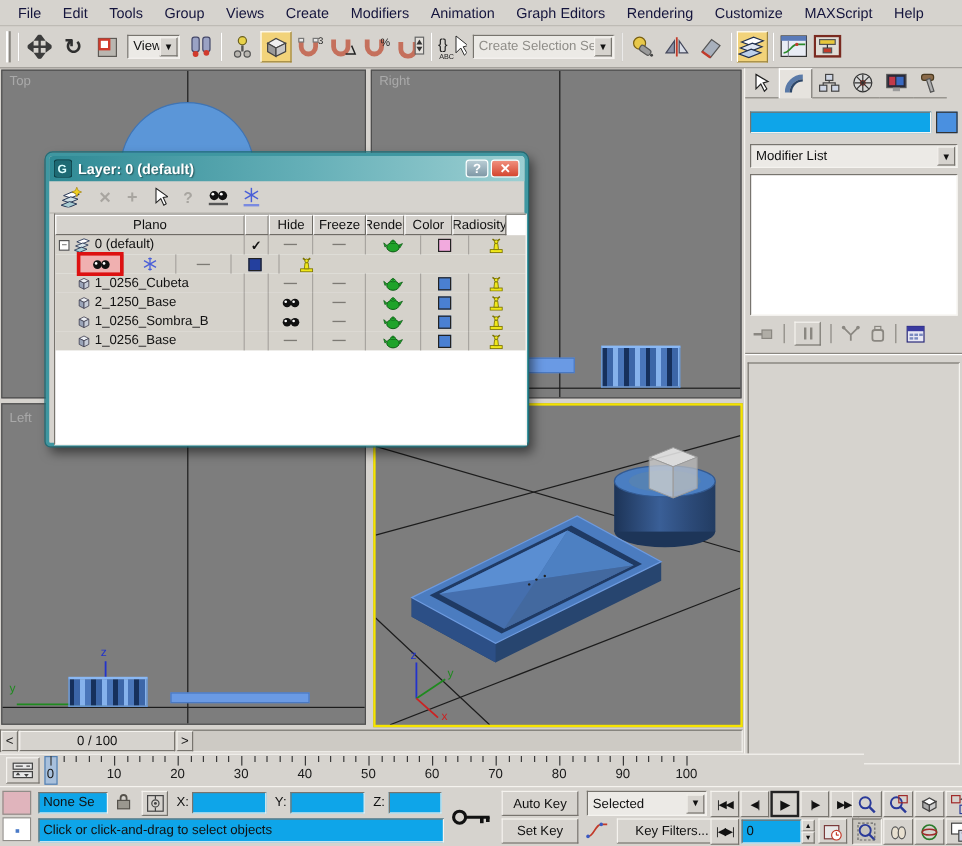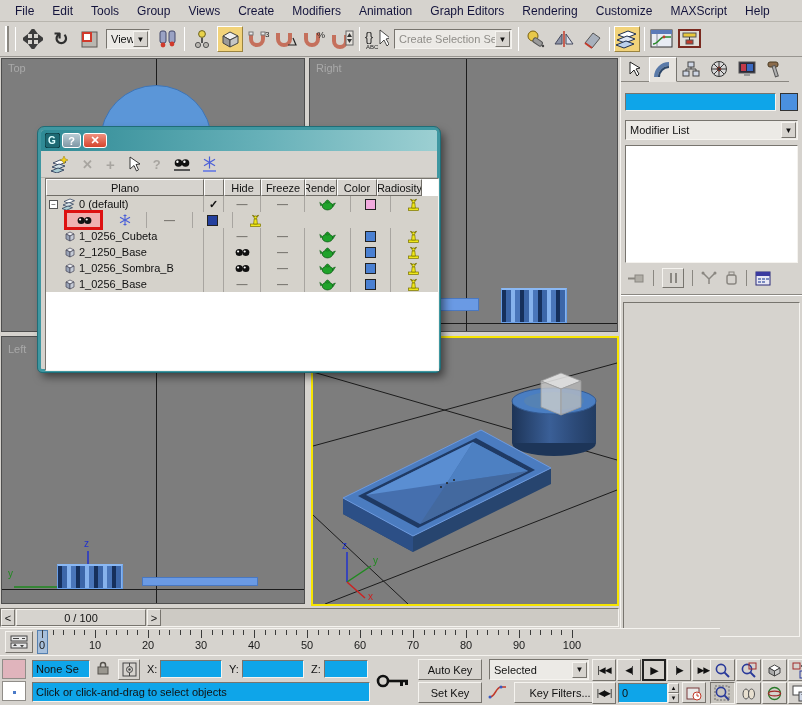--- a/index.html
+++ b/index.html
@@ -724,20 +724,21 @@
   </div>
 
   <div id="layer-dialog">
     <div id="dlg-title">
       <span>
           <svg width="15" height="15">
             <rect x="0" y="0" width="15" height="15" rx="3" fill="#1d6a74" stroke="#0c3a40"></rect>
             <text x="3" y="11" font-size="10" fill="#dff" font-weight="bold">G</text>
           </svg>
         </span>
+      <span class="ttl">Layer: 0 (default)</span>
       <span class="cap-btn" id="btn-help">?</span>
       <span class="cap-btn" id="btn-close">✕</span>
     </div>
     <div id="dlg-toolbar">
       <span>
           <svg width="20" height="18">
             <g stroke="#203050" stroke-width="0.8">
               <polygon points="4,8 11,5 17,7 10,10" fill="#fff"></polygon>
               <polygon points="3,12 10,9 16,11 9,14" fill="#cfe0e4"></polygon>
               <polygon points="2,16 9,13 15,15 8,18" fill="#a8ccd2"></polygon>

